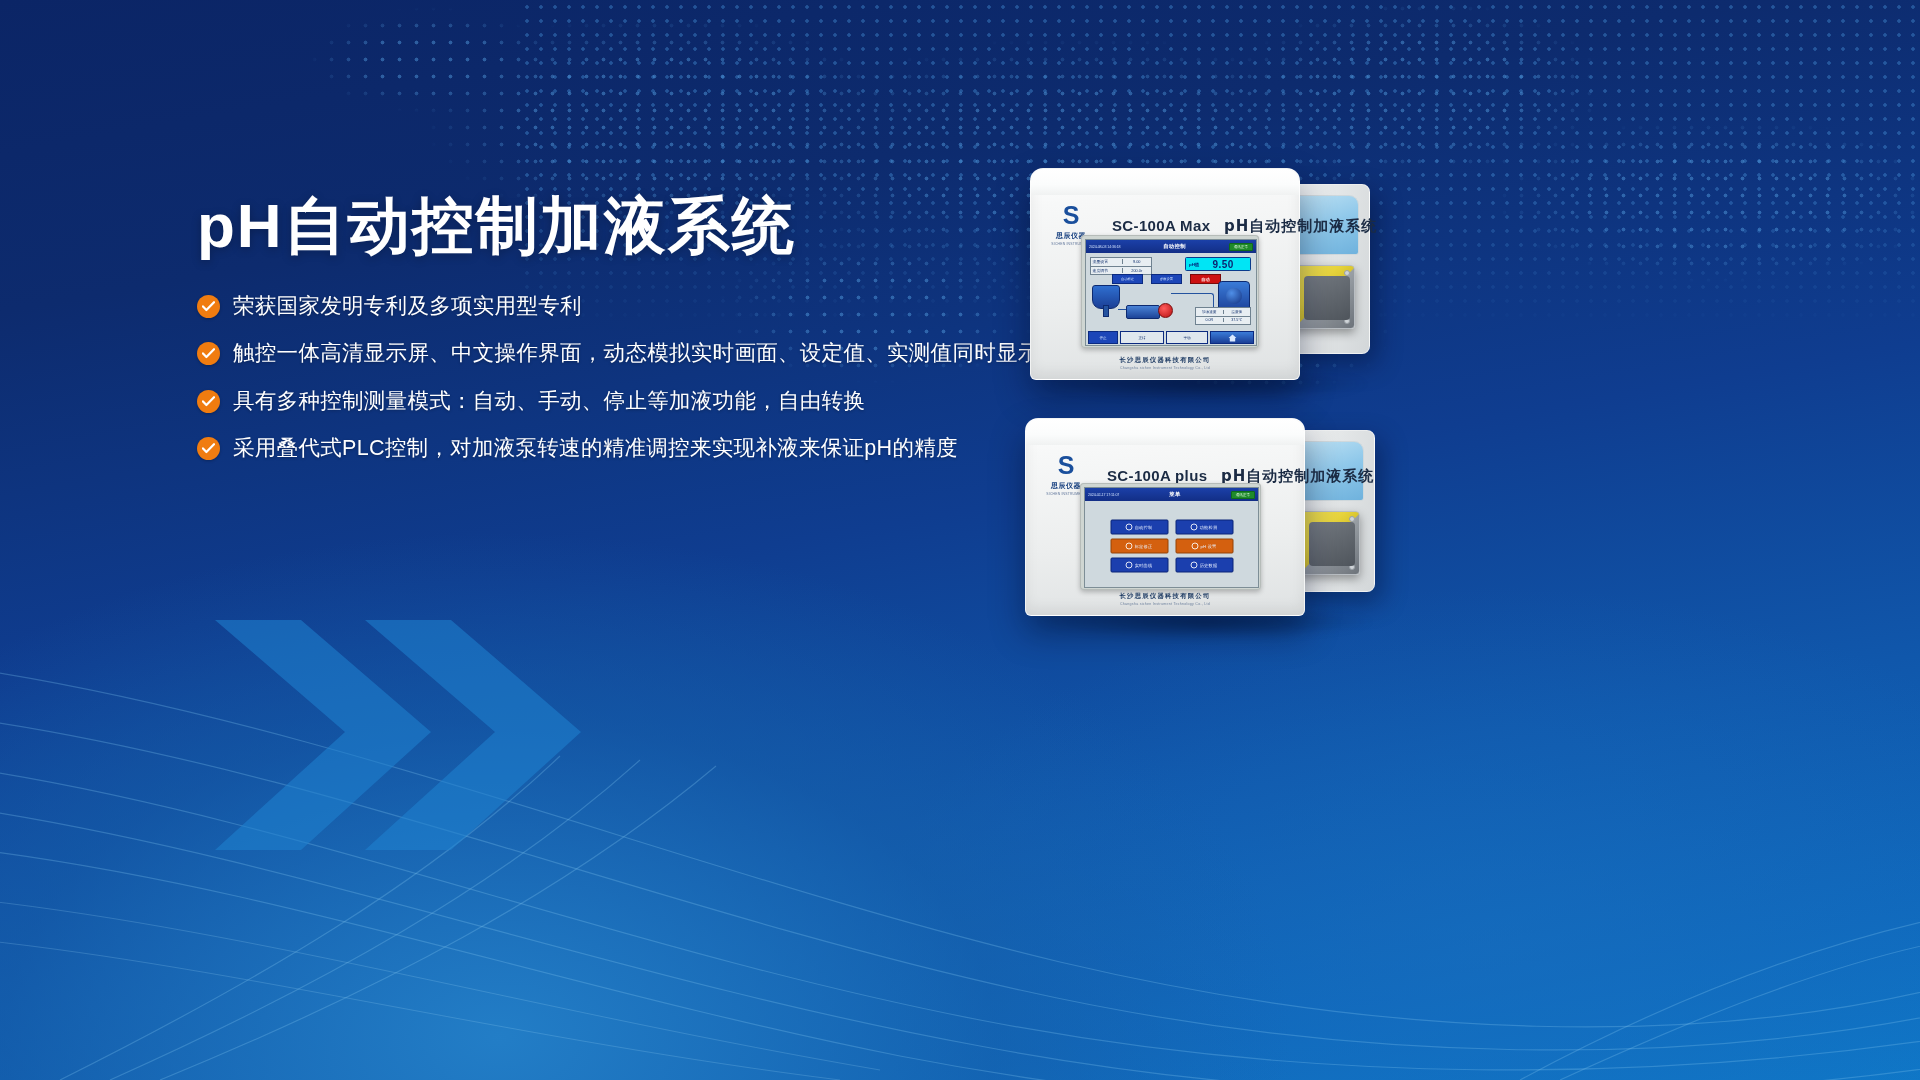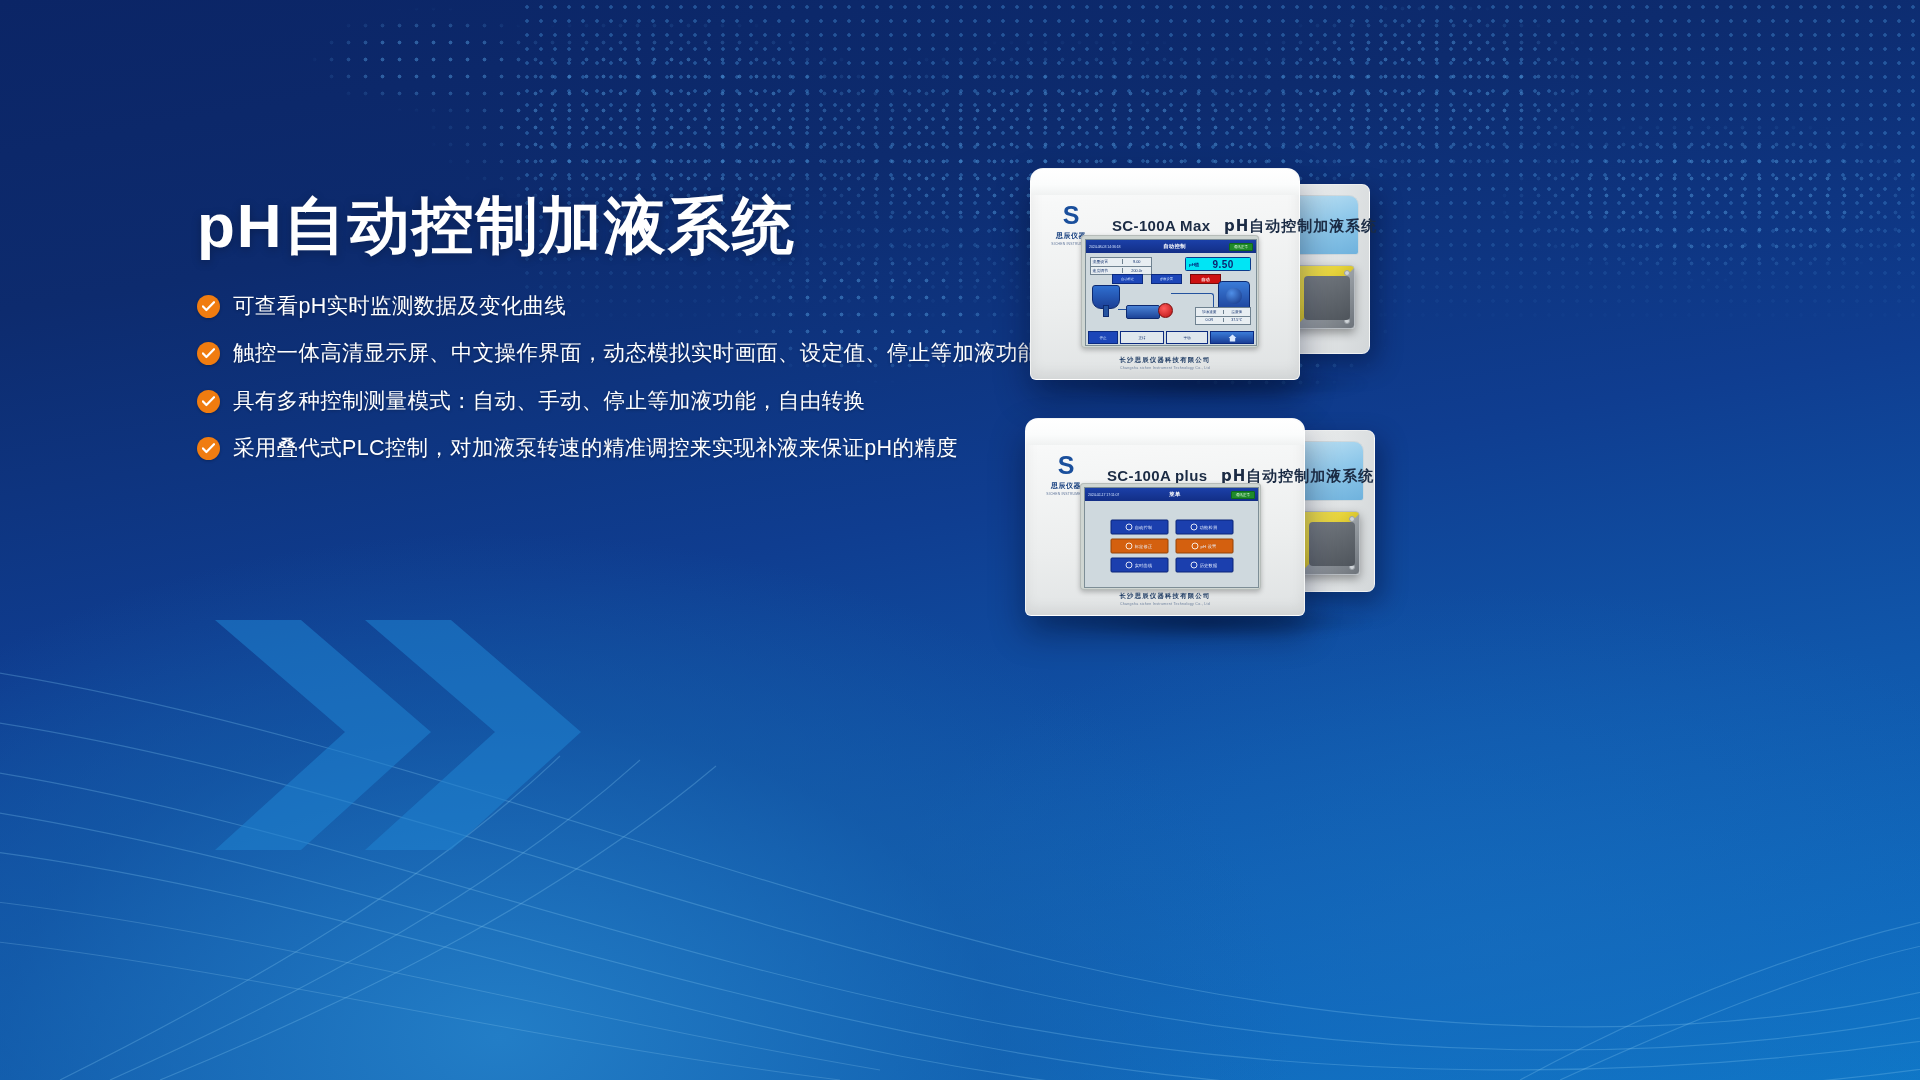--- a/index.html
+++ b/index.html
@@ -288,30 +288,30 @@
     <h1 class="title">pH自动控制加液系统</h1>
 
     <ul class="bullets">
 
       <li class="bullet">
         <span class="tick">
           <svg width="13" height="11" viewBox="0 0 13 11">
               <path d="M1 5.4 L4.4 9 L12 1.2" stroke="#ffffff" stroke-width="2.2" fill="none" stroke-linecap="round" stroke-linejoin="round"></path>
             </svg>
         </span>
-        <span class="btext">可查看pH实时监测数据及变化曲线</span>
+        <span class="btext">荣获国家发明专利及多项实用型专利</span>
       </li>
 
       <li class="bullet">
         <span class="tick">
           <svg width="13" height="11" viewBox="0 0 13 11">
               <path d="M1 5.4 L4.4 9 L12 1.2" stroke="#ffffff" stroke-width="2.2" fill="none" stroke-linecap="round" stroke-linejoin="round"></path>
             </svg>
         </span>
-        <span class="btext">触控一体高清显示屏、中文操作界面，动态模拟实时画面、设定值、停止等加液功能</span>
+        <span class="btext">触控一体高清显示屏、中文操作界面，动态模拟实时画面、设定值、实测值同时显示</span>
       </li>
 
       <li class="bullet">
         <span class="tick">
           <svg width="13" height="11" viewBox="0 0 13 11">
               <path d="M1 5.4 L4.4 9 L12 1.2" stroke="#ffffff" stroke-width="2.2" fill="none" stroke-linecap="round" stroke-linejoin="round"></path>
             </svg>
         </span>
         <span class="btext">具有多种控制测量模式：自动、手动、停止等加液功能，自由转换</span>
       </li>

